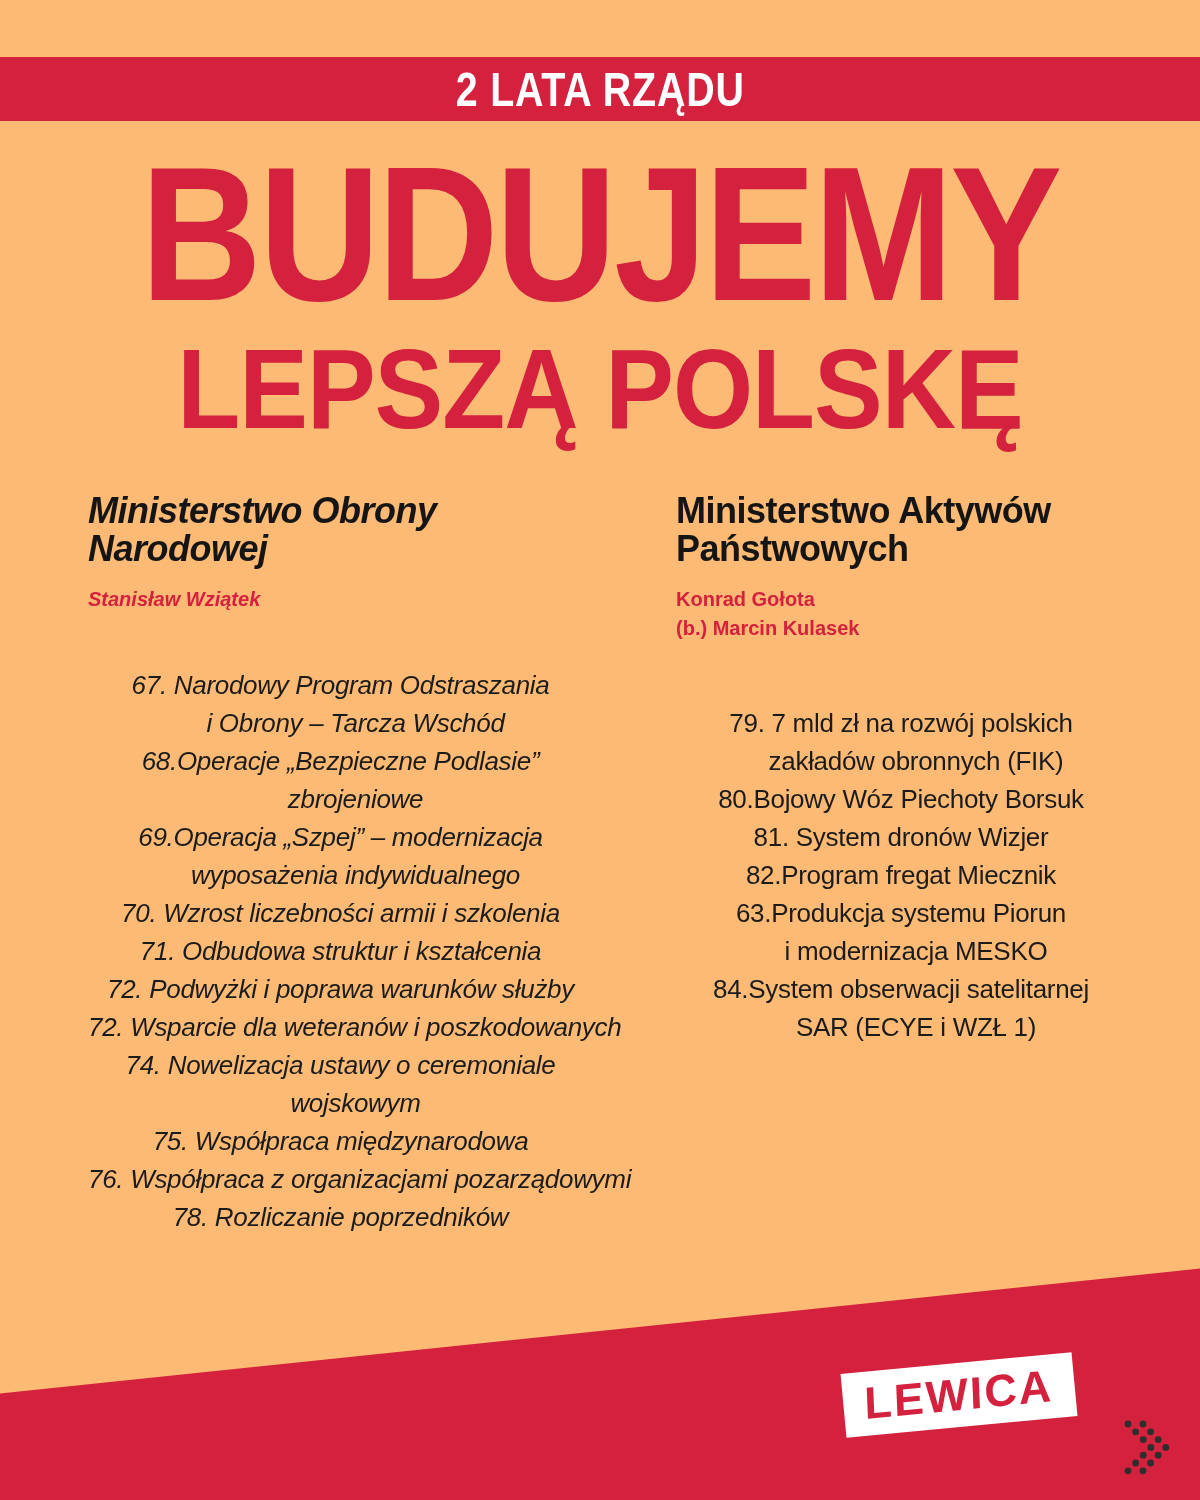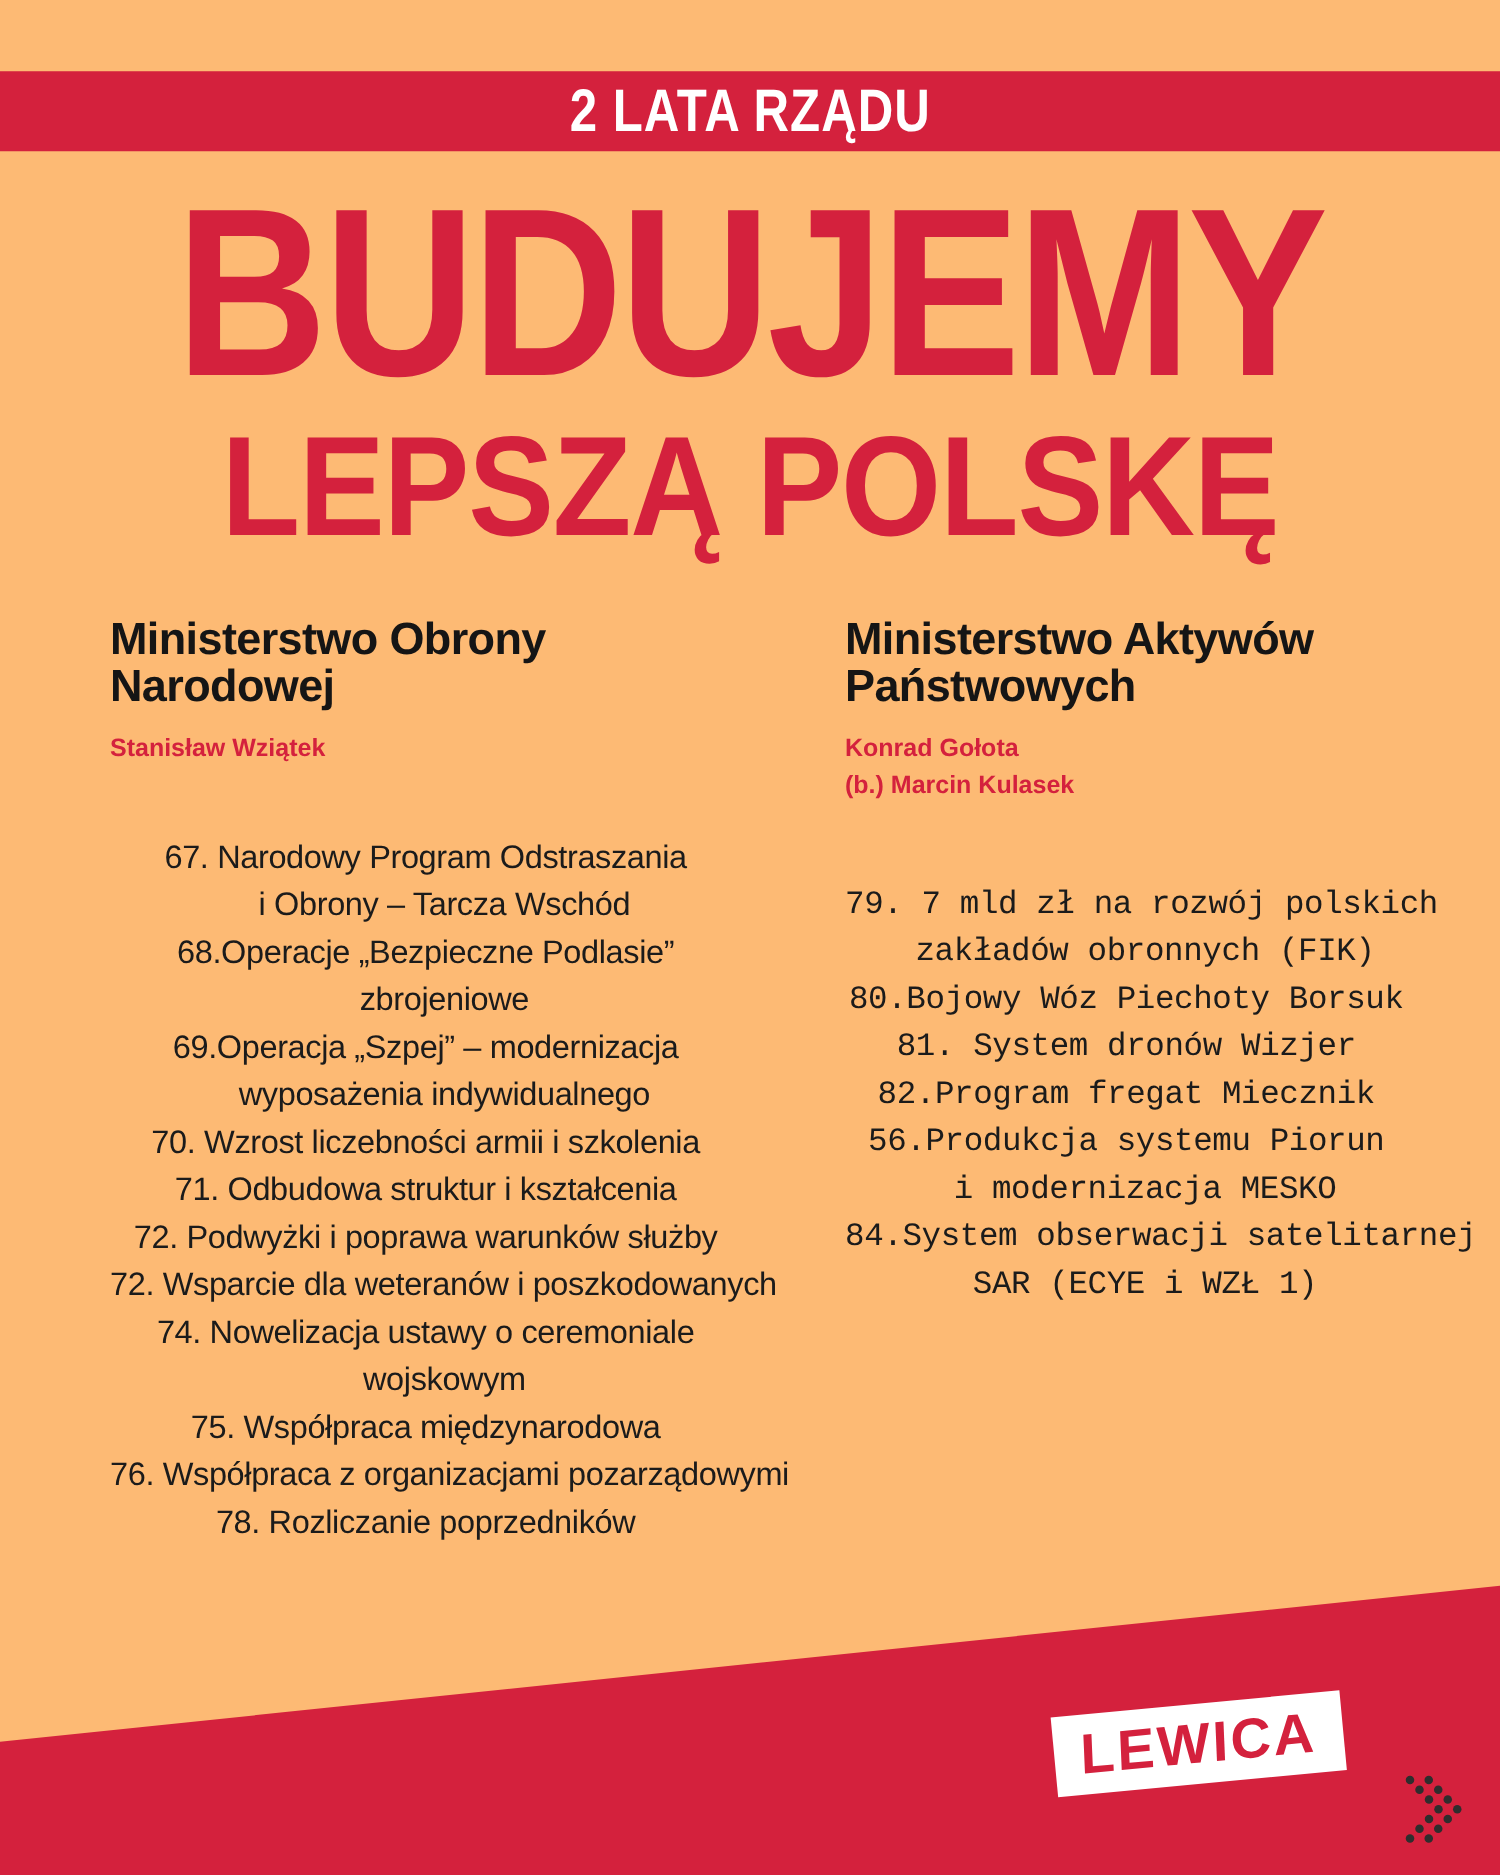--- a/index.html
+++ b/index.html
@@ -66,21 +66,21 @@
     transform: scale(1, 1.10);
     transform-origin: top center;
     white-space: nowrap;
   }
 
   
   .column {
     position: absolute;
     top: 492px;
   }
-  .column.left  { left: 88px;  width: 505px; }
+  .column.left  { left: 88px;  width: 505px; font-style: italic; }
   .column.right { left: 676px; width: 450px; }
 
   .ministry-title {
     font-size: 36px;
     font-weight: 800;
     line-height: 38px;
     letter-spacing: -0.5px;
     color: #151515;
   }
   .ministers {
@@ -91,21 +91,21 @@
     line-height: 29px;
   }
   .items {
     font-size: 26px;
     line-height: 38px;
     letter-spacing: -0.3px;
     color: var(--text-black);
     text-align: center;
   }
   .column.left  .items { margin-top: 52px; }
-  .column.right .items { margin-top: 61px; font-family: Liberation Mono, monospace; }
+  .column.right .items { margin-top: 61px; }
   .items .item-line { white-space: nowrap; }
   .items .item-line.cont { padding-left: 30px; }
 
   
   .footer {
     position: absolute;
     left: 0; top: 1240px;
     width: 1200px; height: 260px;
     background: var(--brand-red);
     -webkit-clip-path: polygon(0 59%, 100% 11%, 100% 100%, 0 100%);
@@ -205,21 +205,21 @@
         <div class="item-line">79. 7 mld zł na rozwój polskich</div>
 
         <div class="item-line cont">zakładów obronnych (FIK)</div>
 
         <div class="item-line">80.Bojowy Wóz Piechoty Borsuk</div>
 
         <div class="item-line">81. System dronów Wizjer</div>
 
         <div class="item-line">82.Program fregat Miecznik</div>
 
-        <div class="item-line">56.Produkcja systemu Piorun</div>
+        <div class="item-line">63.Produkcja systemu Piorun</div>
 
         <div class="item-line cont">i modernizacja MESKO</div>
 
         <div class="item-line">84.System obserwacji satelitarnej</div>
 
         <div class="item-line cont">SAR (ECYE i WZŁ 1)</div>
       </div>
   </div>
 
   <div class="footer"></div>

